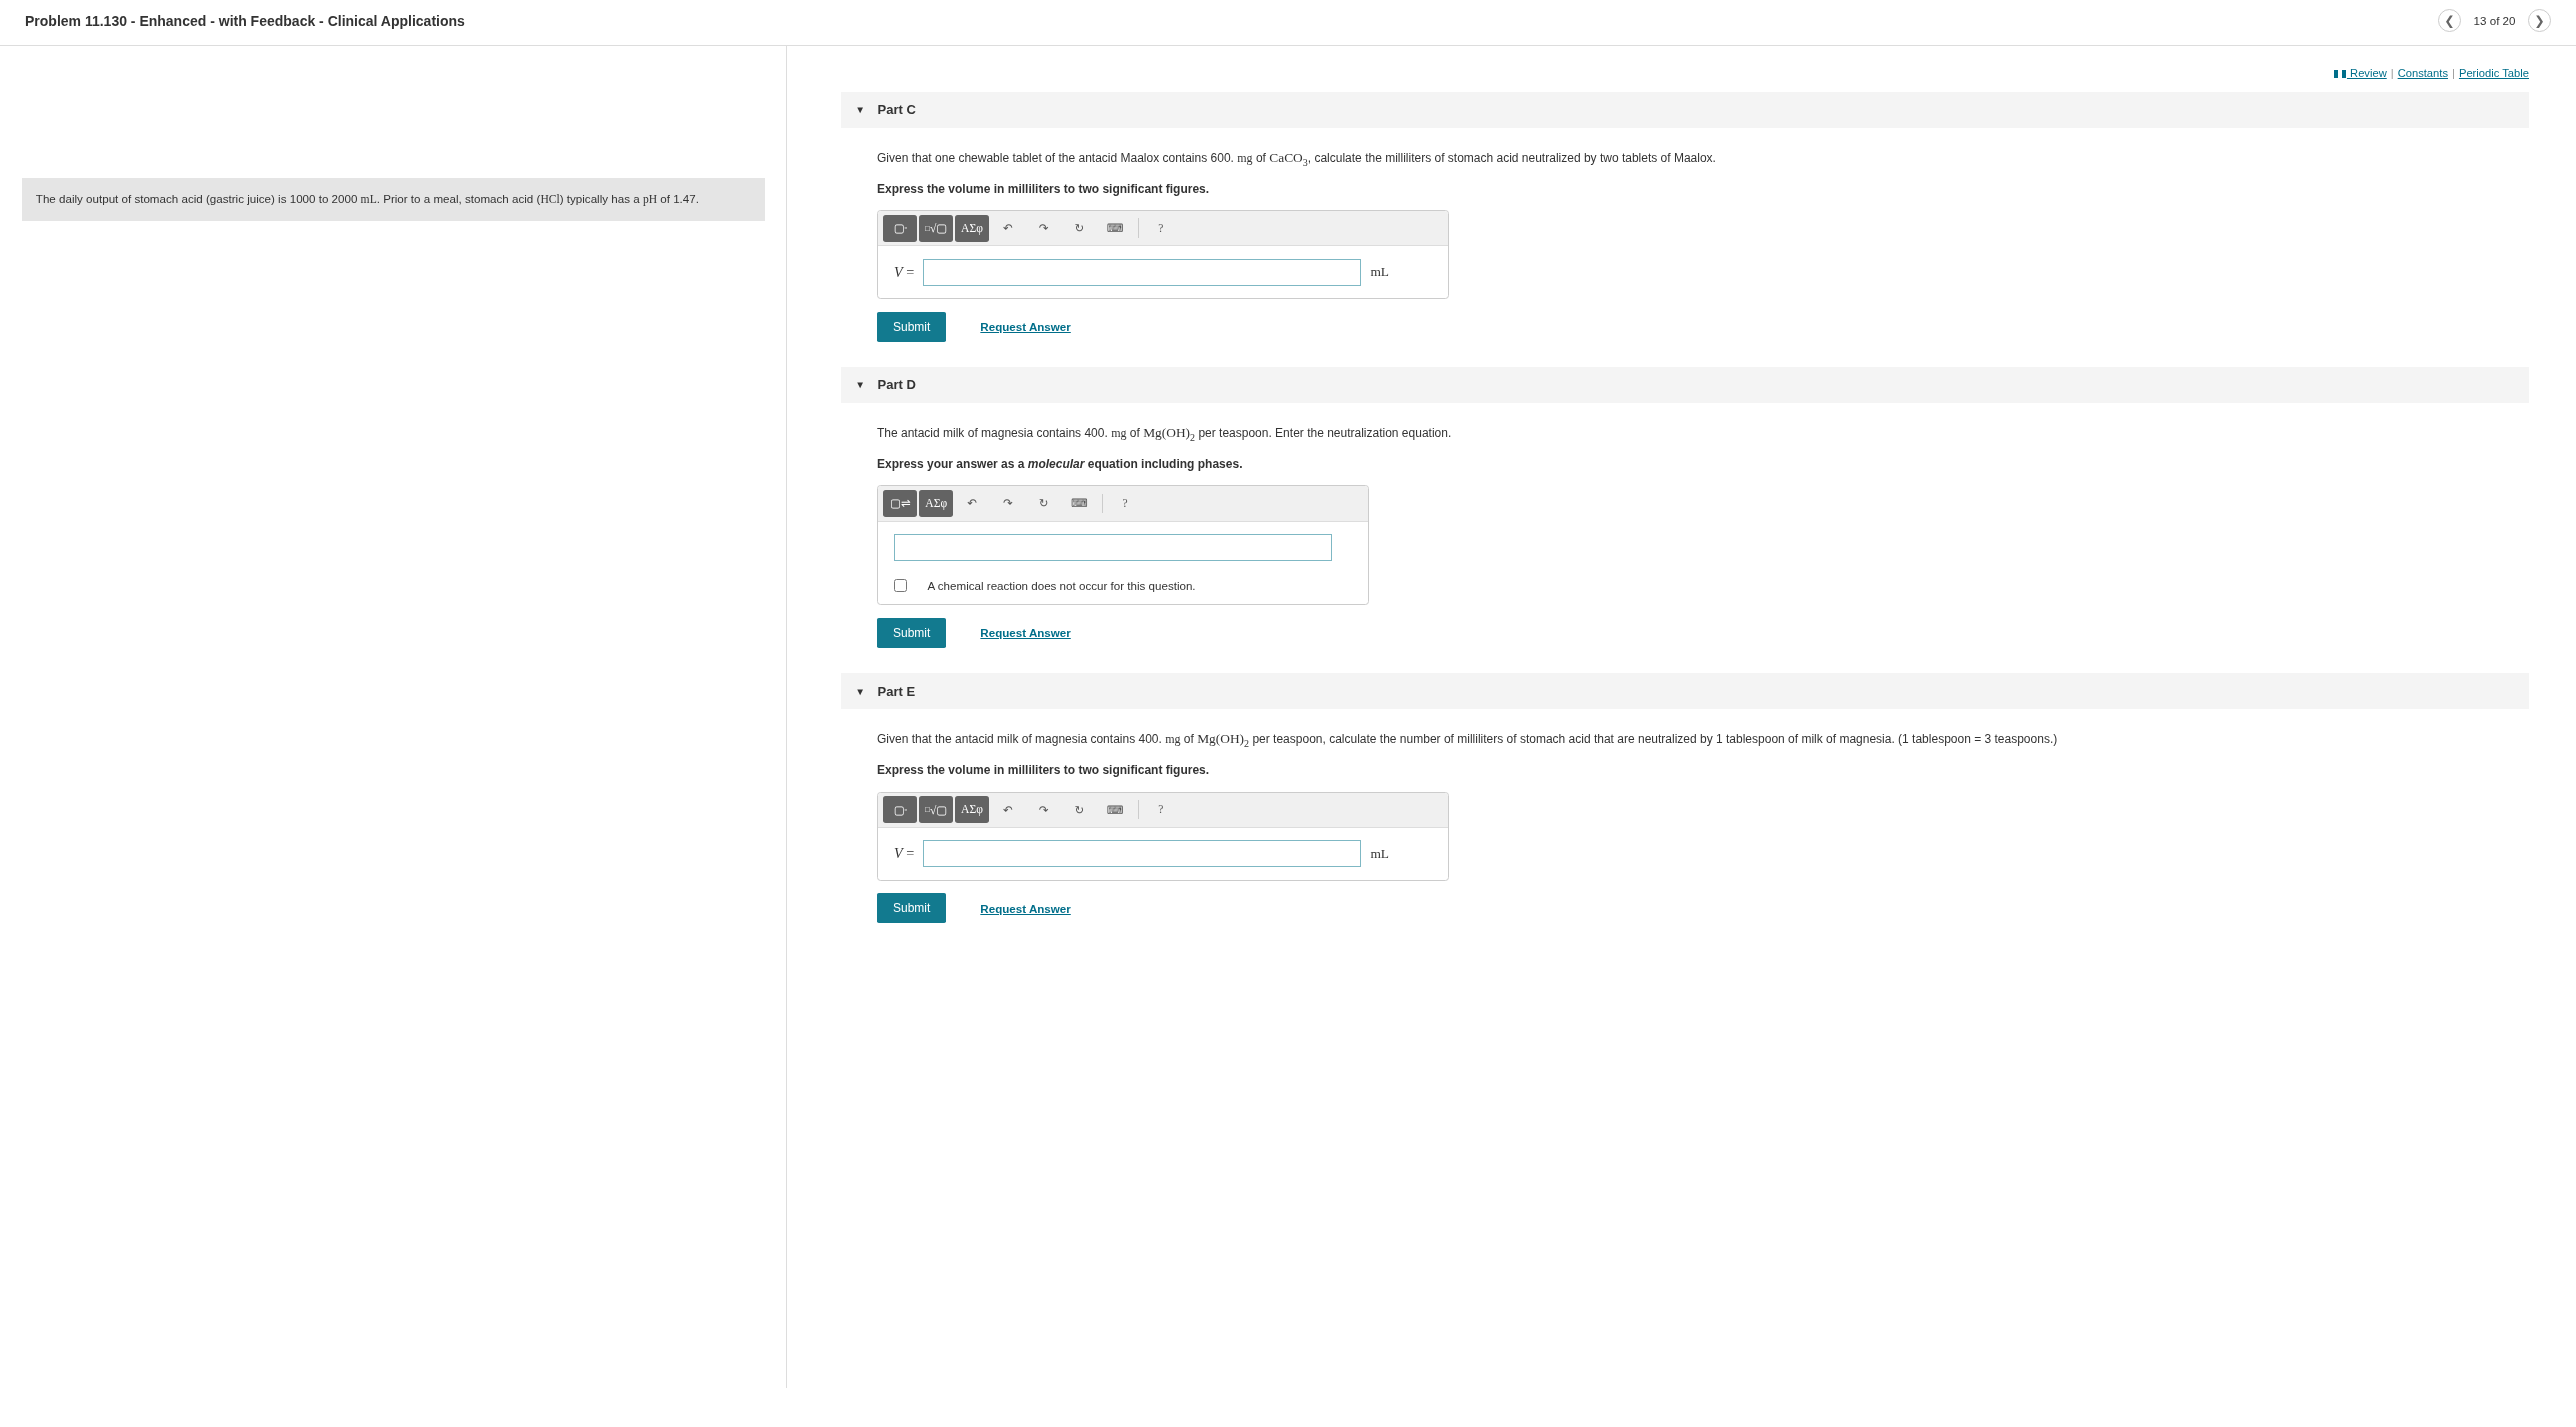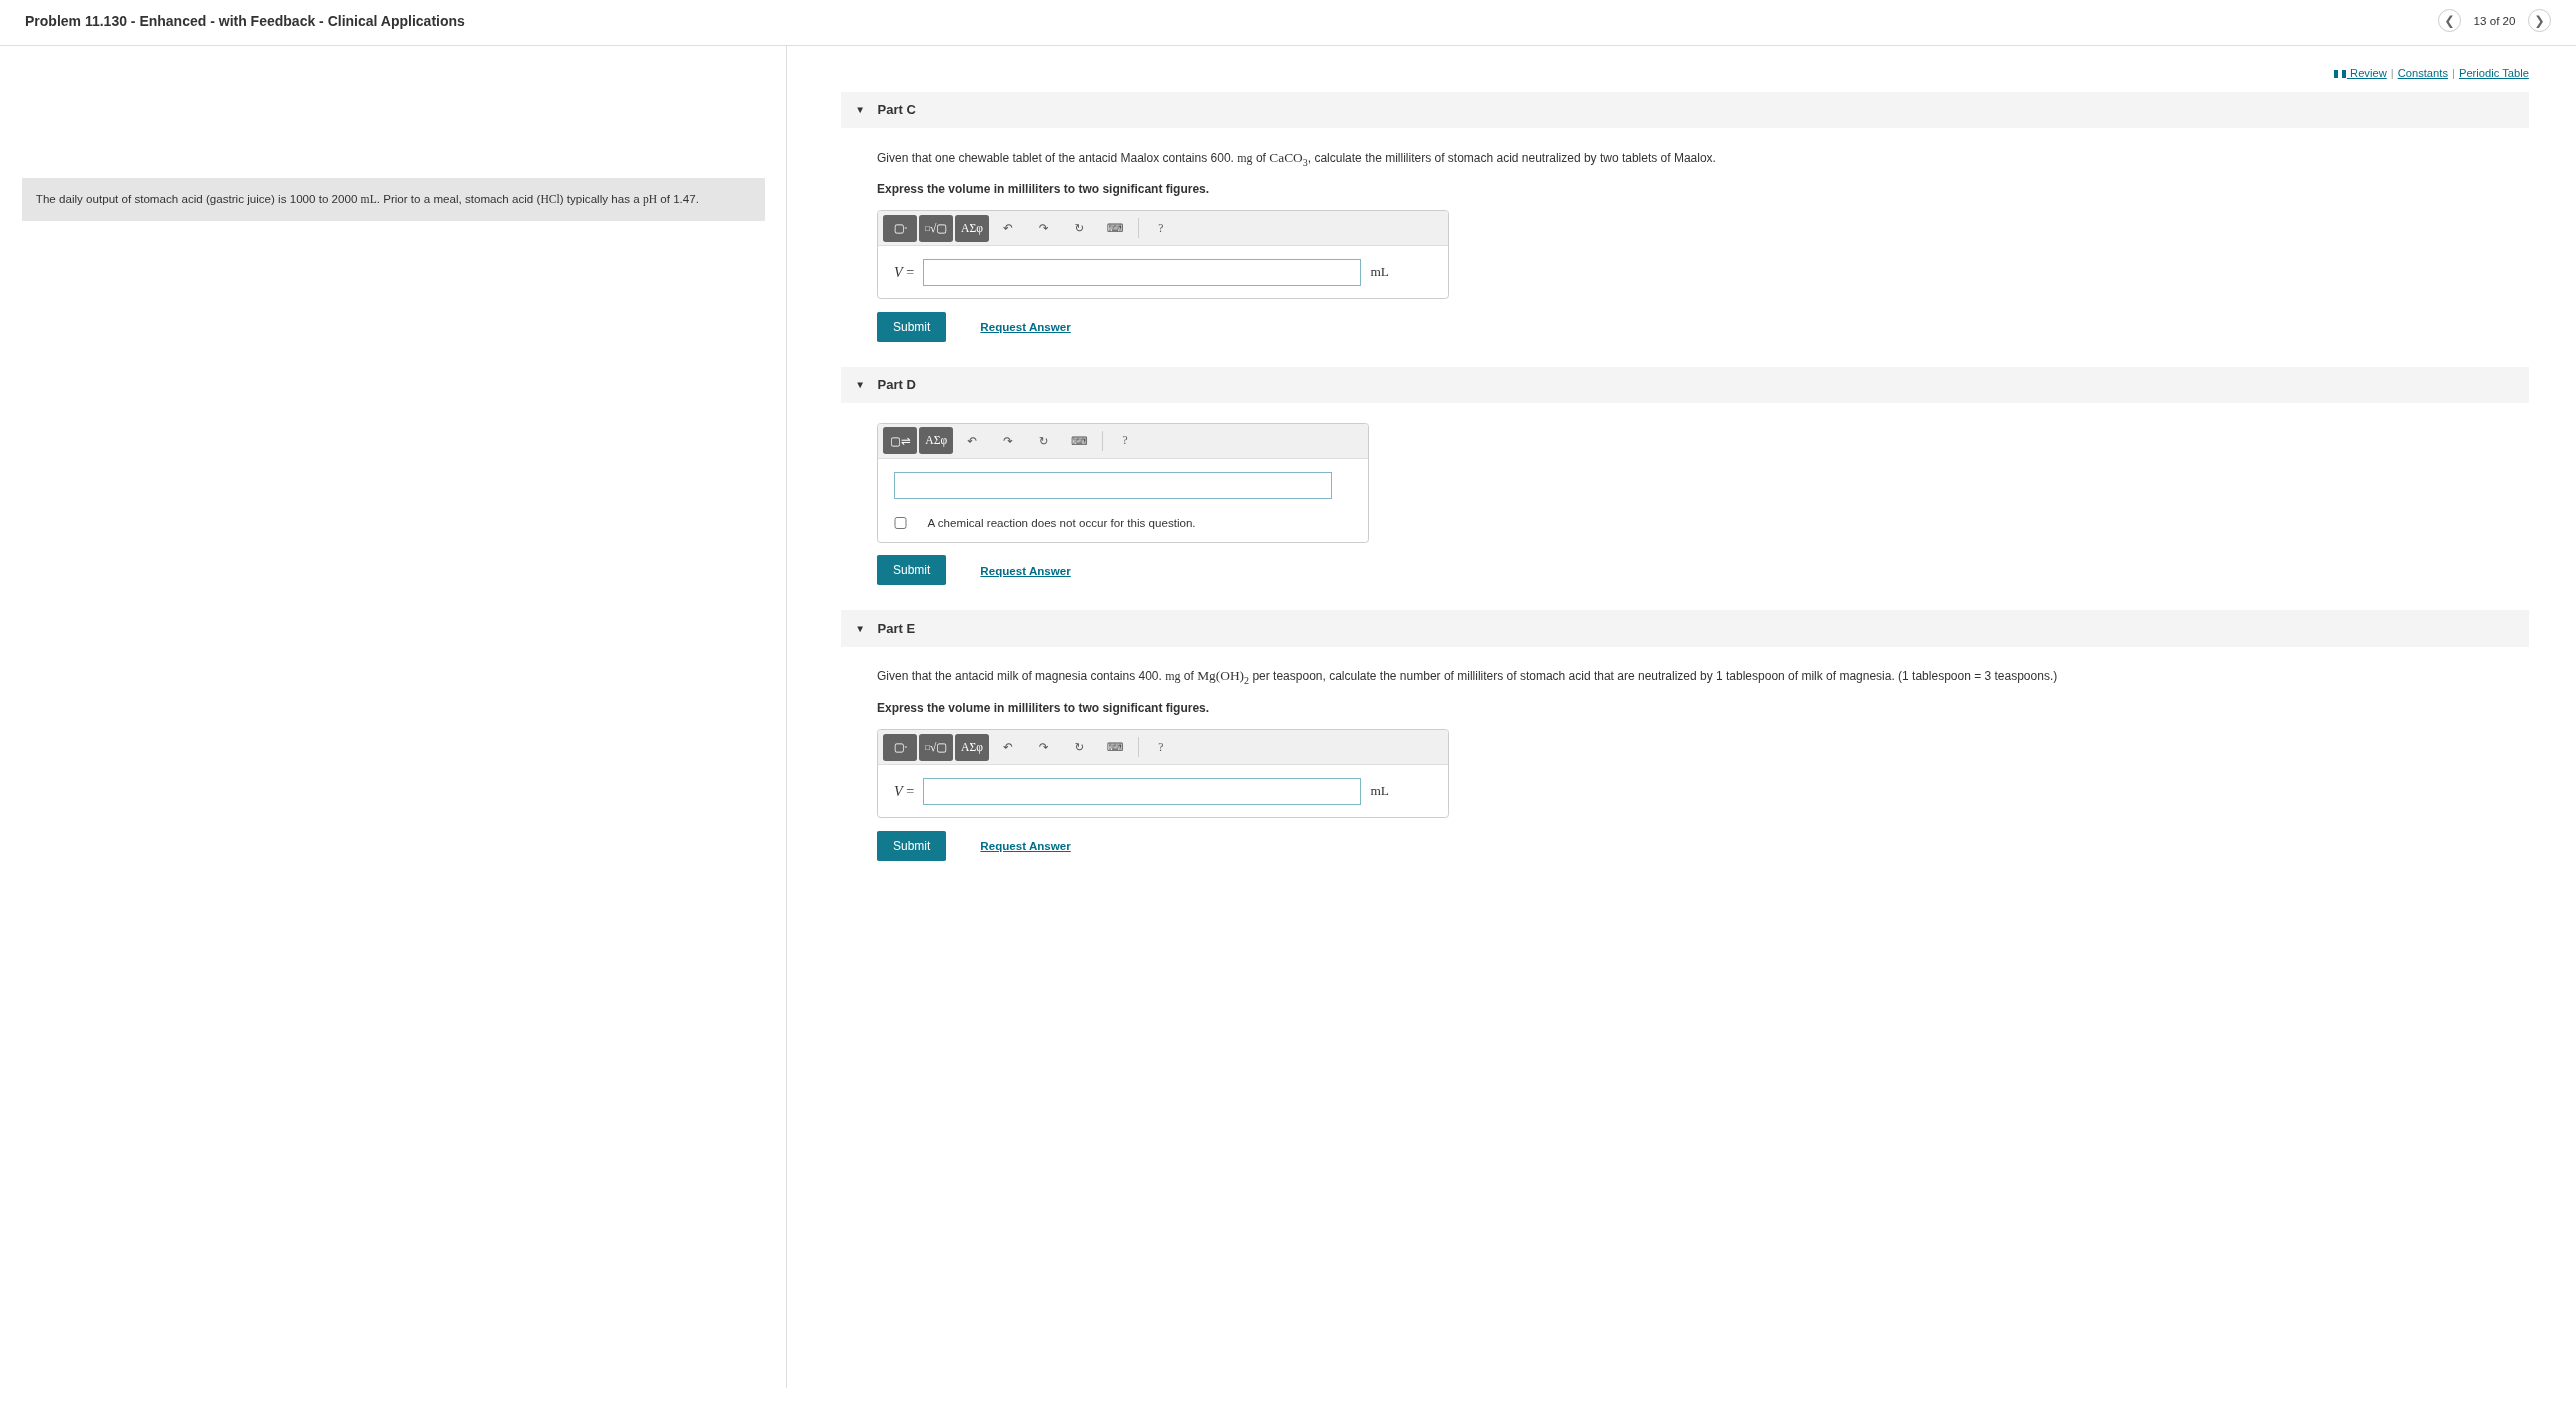--- a/index.html
+++ b/index.html
@@ -122,20 +122,26 @@
         </div>
       </div>
     </div>
 
     <div class="part">
       <div class="part-header">
         <span class="part-caret">▼</span>
         <span class="part-title">Part D</span>
       </div>
       <div class="part-body">
+        <div class="question-text">
+          <span>The antacid milk of magnesia contains 400. </span><span class="rm">mg</span><span> of </span><span class="chem"><span>Mg(OH)</span><sub>2</sub></span><span> per teaspoon. Enter the neutralization equation.</span>
+        </div>
+        <div class="instruction">
+          <span>Express your answer as a </span><em>molecular</em><span> equation including phases.</span>
+        </div>
         <div class="answer-box narrow">
           <div class="toolbar">
             <button class="tb-btn">▢⇌</button>
             <button class="tb-btn">ΑΣφ</button>
             <button class="tb-btn light">↶</button>
             <button class="tb-btn light">↷</button>
             <button class="tb-btn light">↻</button>
             <button class="tb-btn light">⌨</button>
             <span class="tb-sep"></span>
             <button class="tb-btn light">?</button>

